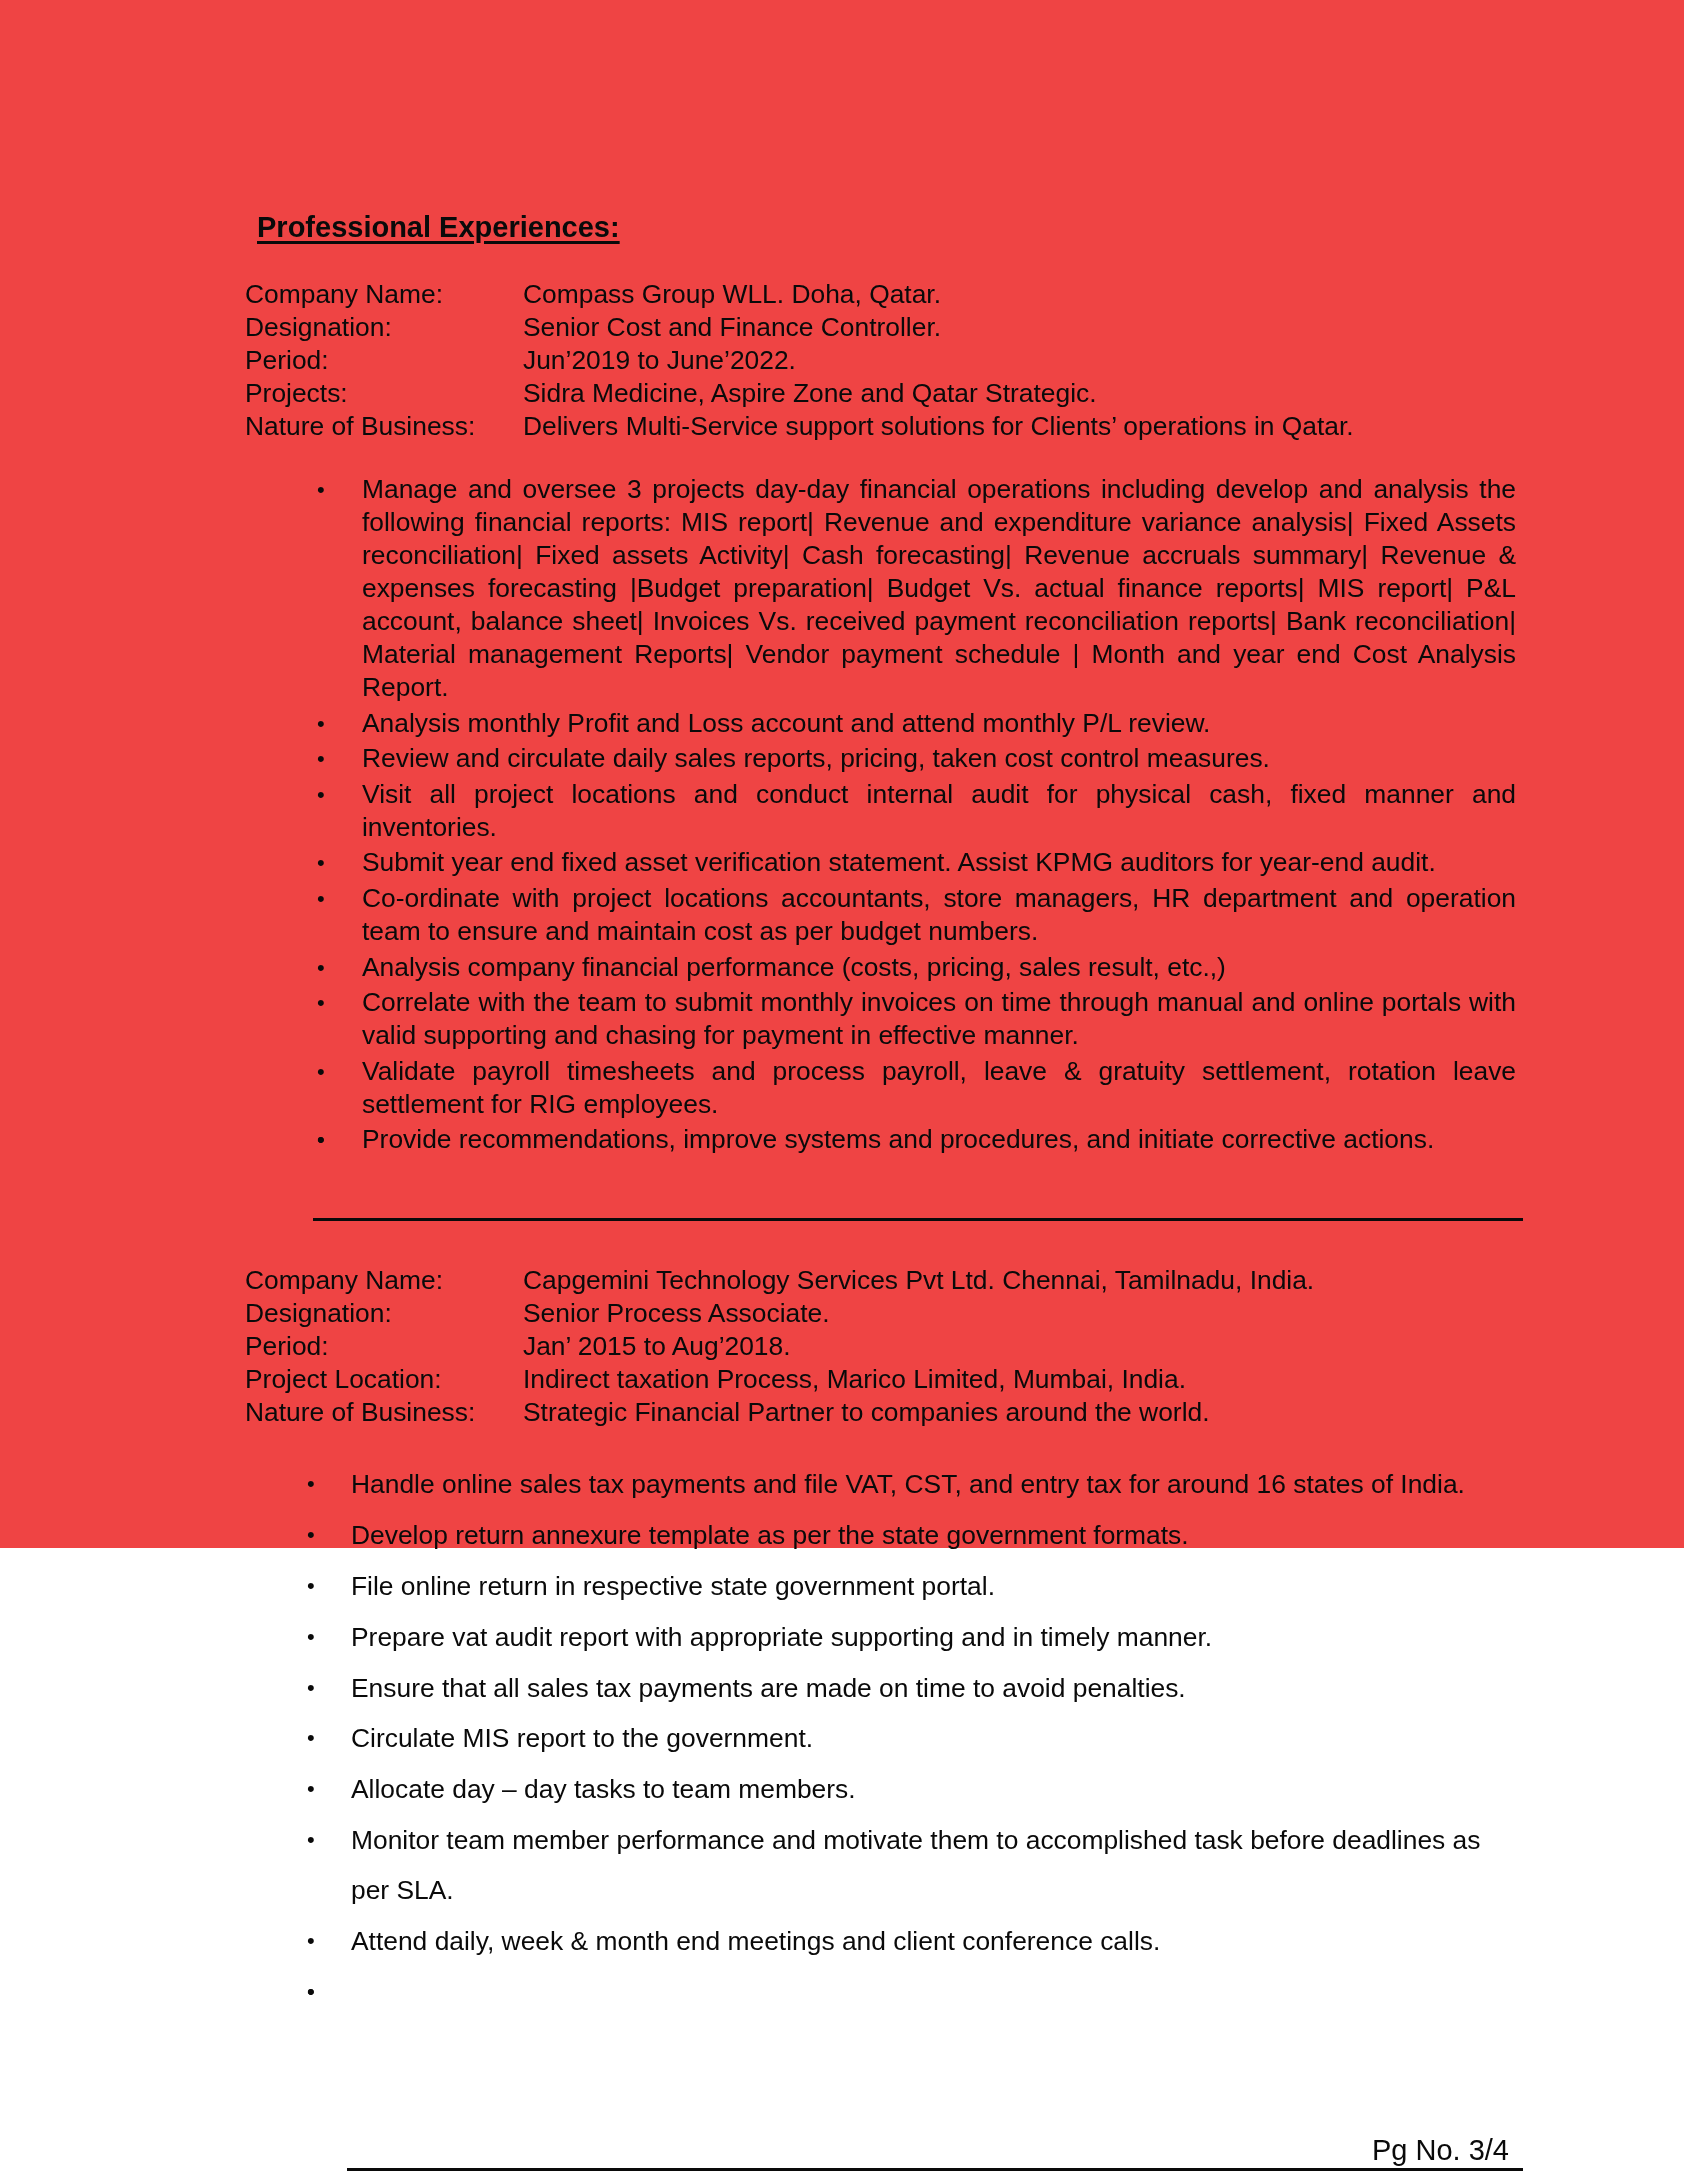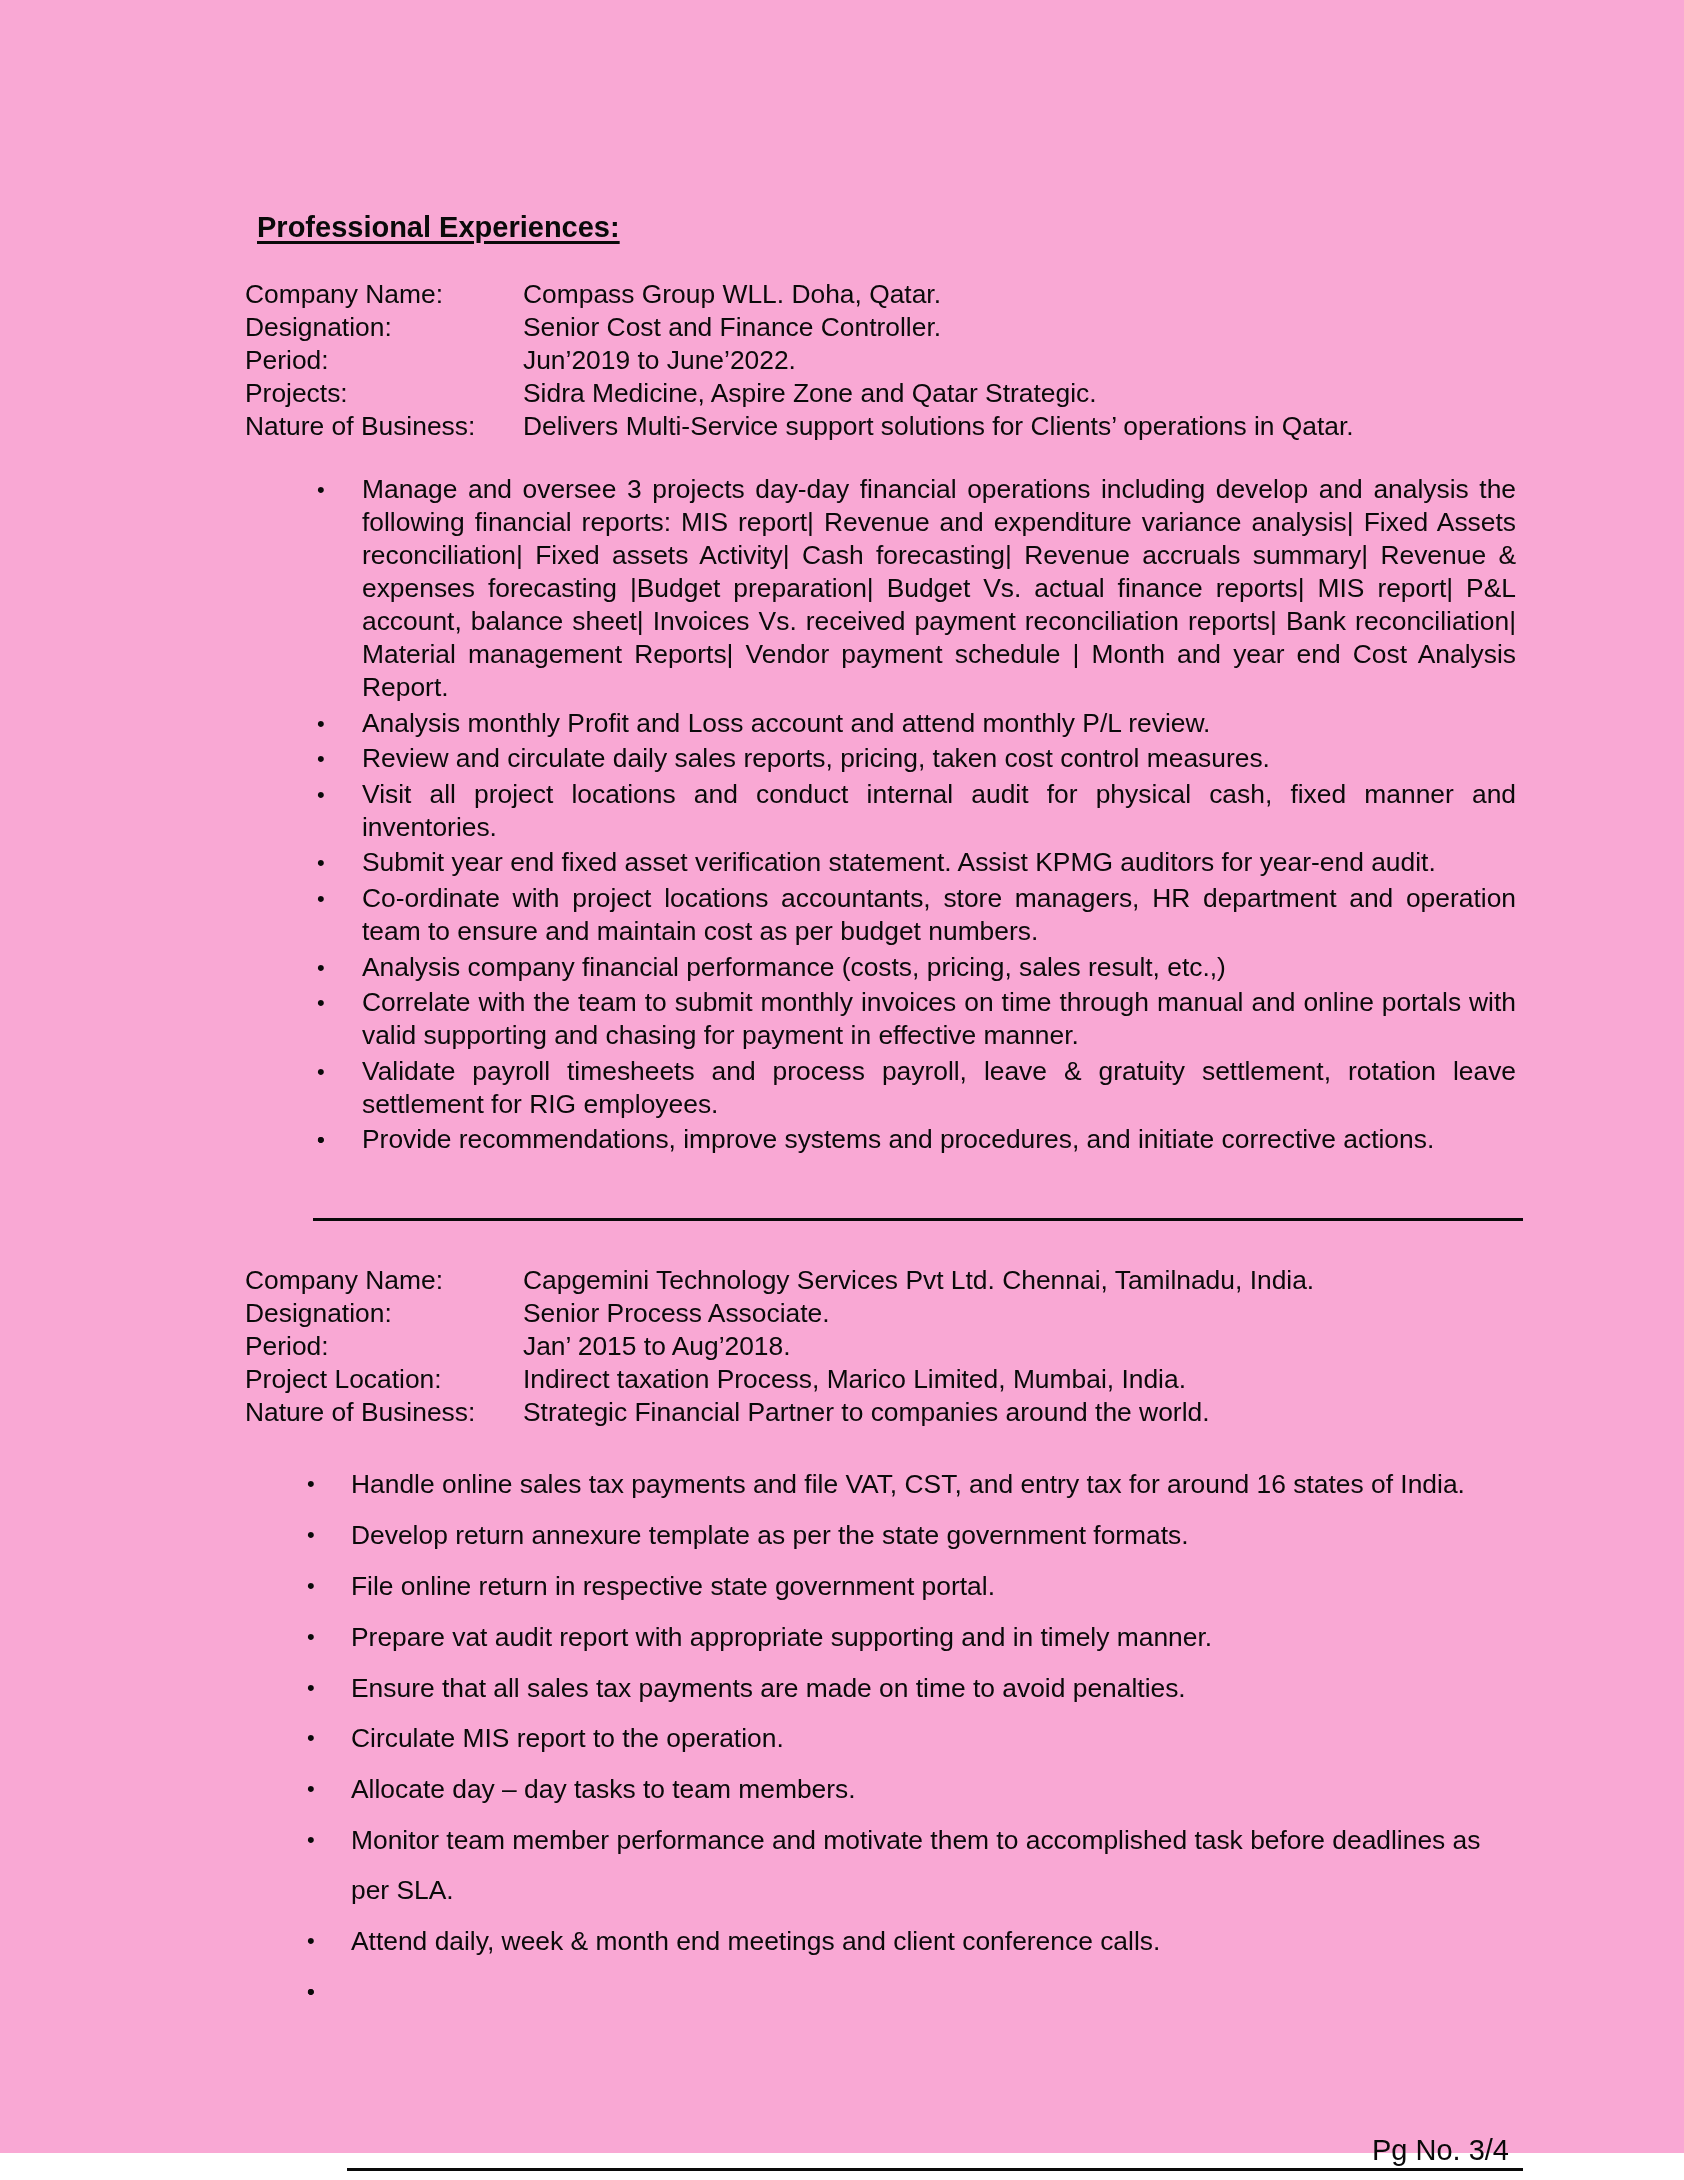--- a/index.html
+++ b/index.html
@@ -12,22 +12,22 @@
       height: 2181px;
       position: relative;
       overflow: hidden;
       font-family: "Liberation Sans", sans-serif;
       color: #0a0a0a;
     }
     .page {
       position: absolute;
       left: 0; top: 0;
       width: 1685px;
-      height: 2153px;
-      background: #f9a8d4;
+      height: 1548px;
+      background: #ef4444;
     }
     .section-title {
       position: absolute;
       left: 257px;
       top: 211px;
       font-size: 29px;
       font-weight: bold;
       text-decoration: underline;
       text-decoration-thickness: 2.6px;
       text-underline-offset: 4.3px;
@@ -184,21 +184,21 @@
       <span class="info-value">Strategic Financial Partner to companies around the world.</span>
     </div>
   </div>
 
   <ul class="bullets s2">
     <li><span class="bullet-glyph">•</span><span>Handle online sales tax payments and file VAT, CST, and entry tax for around 16 states of India.</span></li>
     <li><span class="bullet-glyph">•</span><span>Develop return annexure template as per the state government formats.</span></li>
     <li><span class="bullet-glyph">•</span><span>File online return in respective state government portal.</span></li>
     <li><span class="bullet-glyph">•</span><span>Prepare vat audit report with appropriate supporting and in timely manner.</span></li>
     <li><span class="bullet-glyph">•</span><span>Ensure that all sales tax payments are made on time to avoid penalties.</span></li>
-    <li><span class="bullet-glyph">•</span><span>Circulate MIS report to the operation.</span></li>
+    <li><span class="bullet-glyph">•</span><span>Circulate MIS report to the government.</span></li>
     <li><span class="bullet-glyph">•</span><span>Allocate day – day tasks to team members.</span></li>
     <li><span class="bullet-glyph">•</span><span>Monitor team member performance and motivate them to accomplished task before deadlines as per SLA.</span></li>
     <li><span class="bullet-glyph">•</span><span>Attend daily, week &amp; month end meetings and client conference calls.</span></li>
     <li><span class="bullet-glyph">•</span></li>
     <li><span class="bullet-glyph">•</span></li>
   </ul>
 
   <div class="page-number">Pg No. 3/4</div>
   <div class="divider footer"></div>
 

